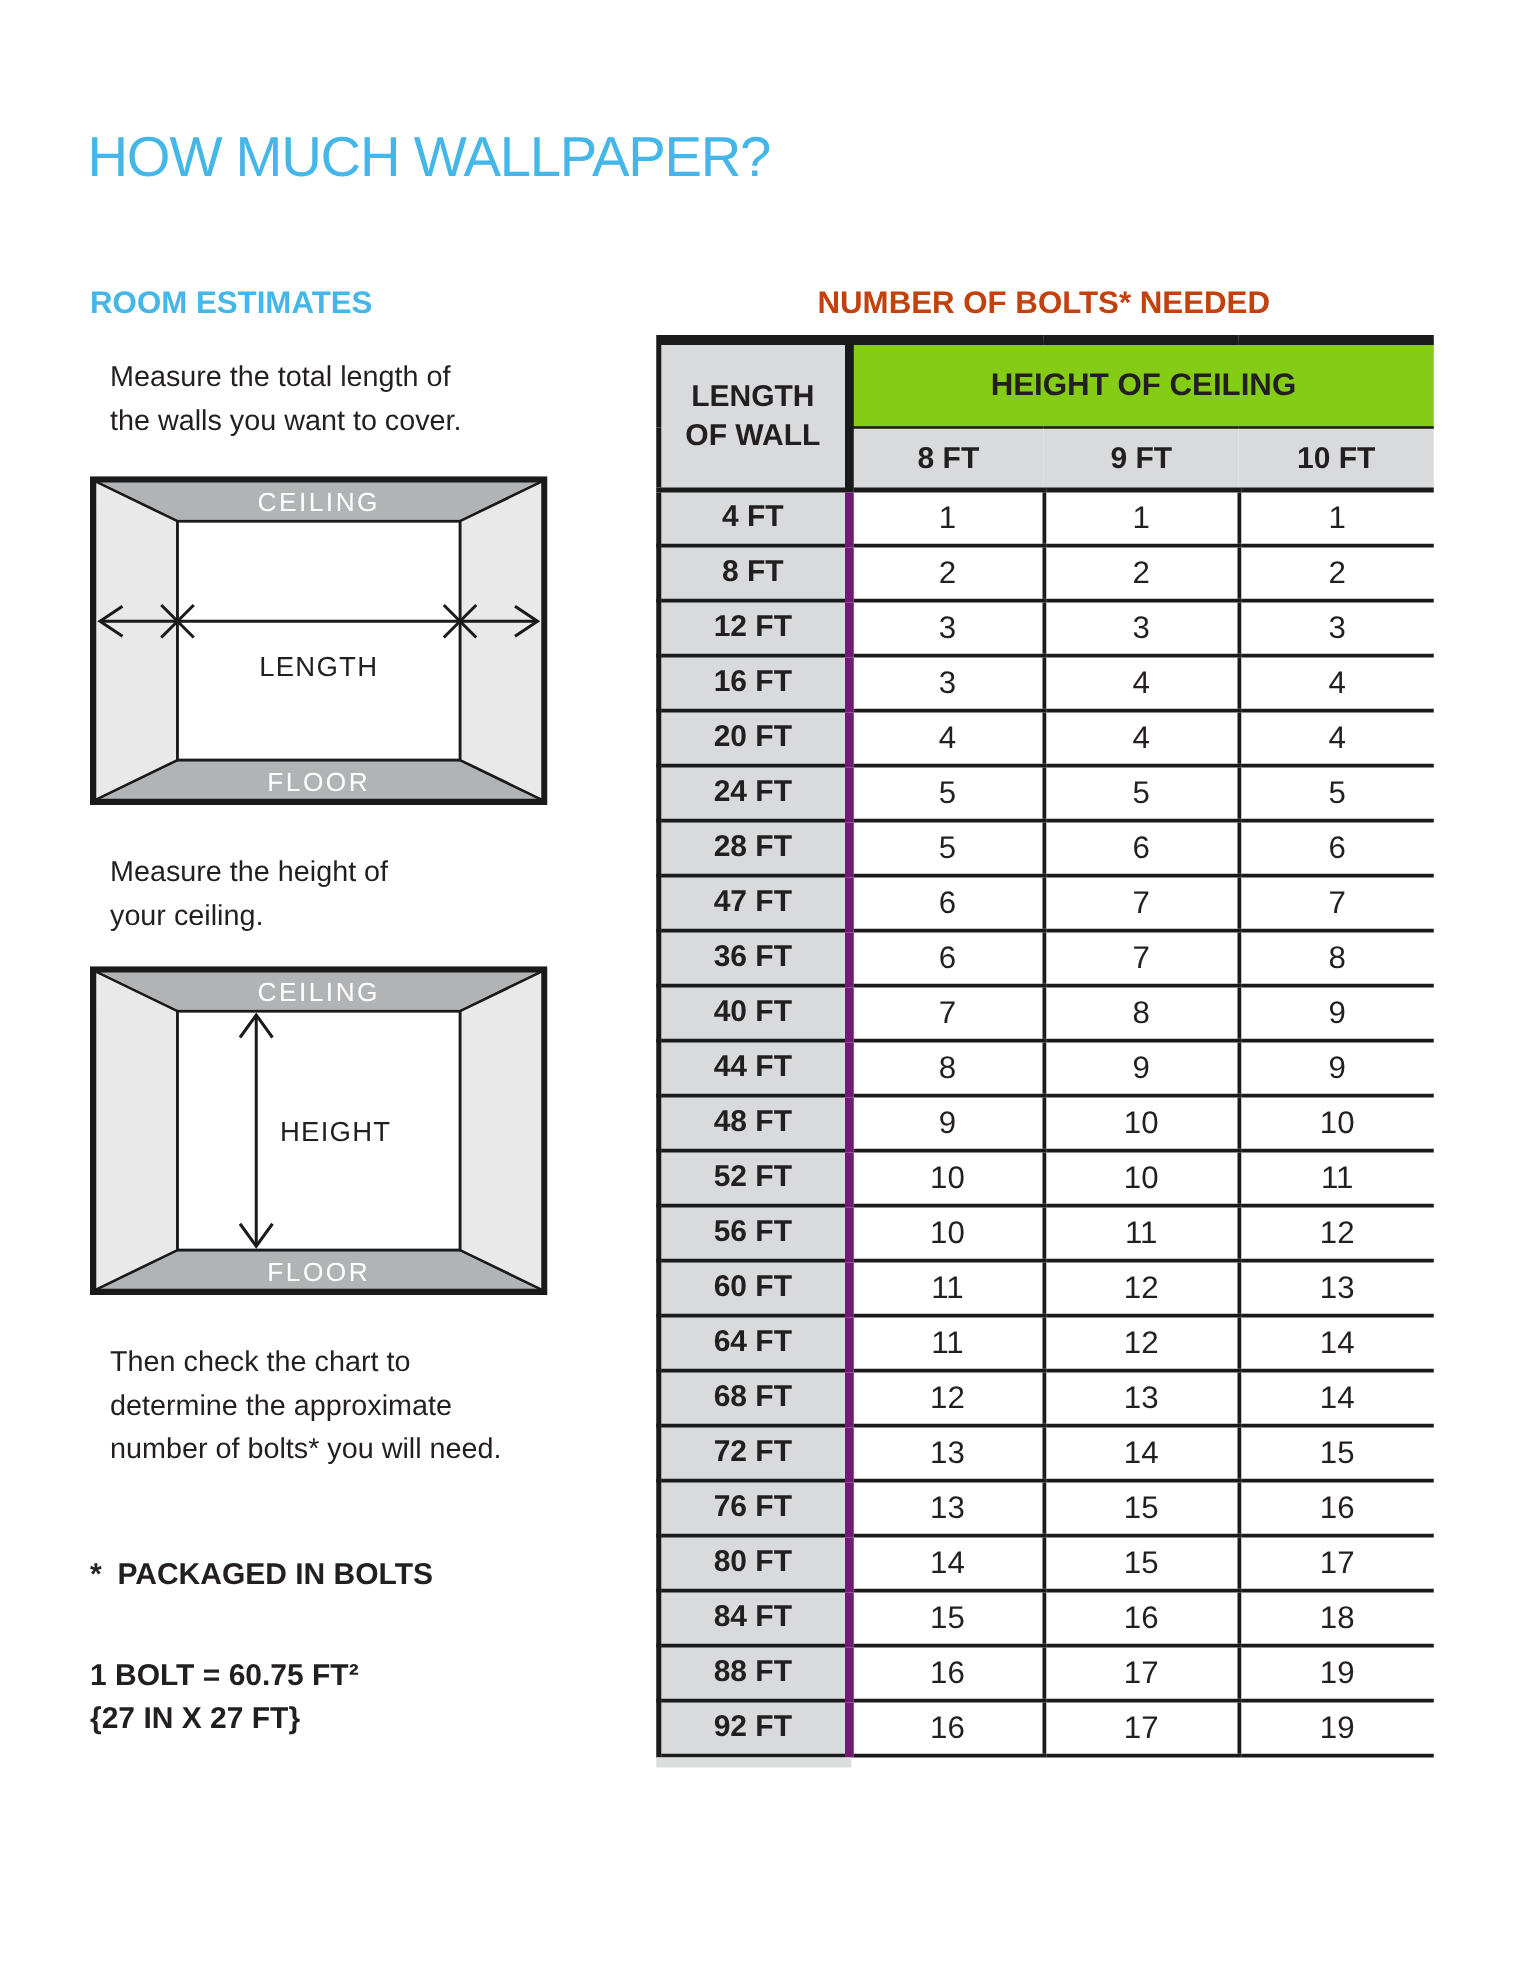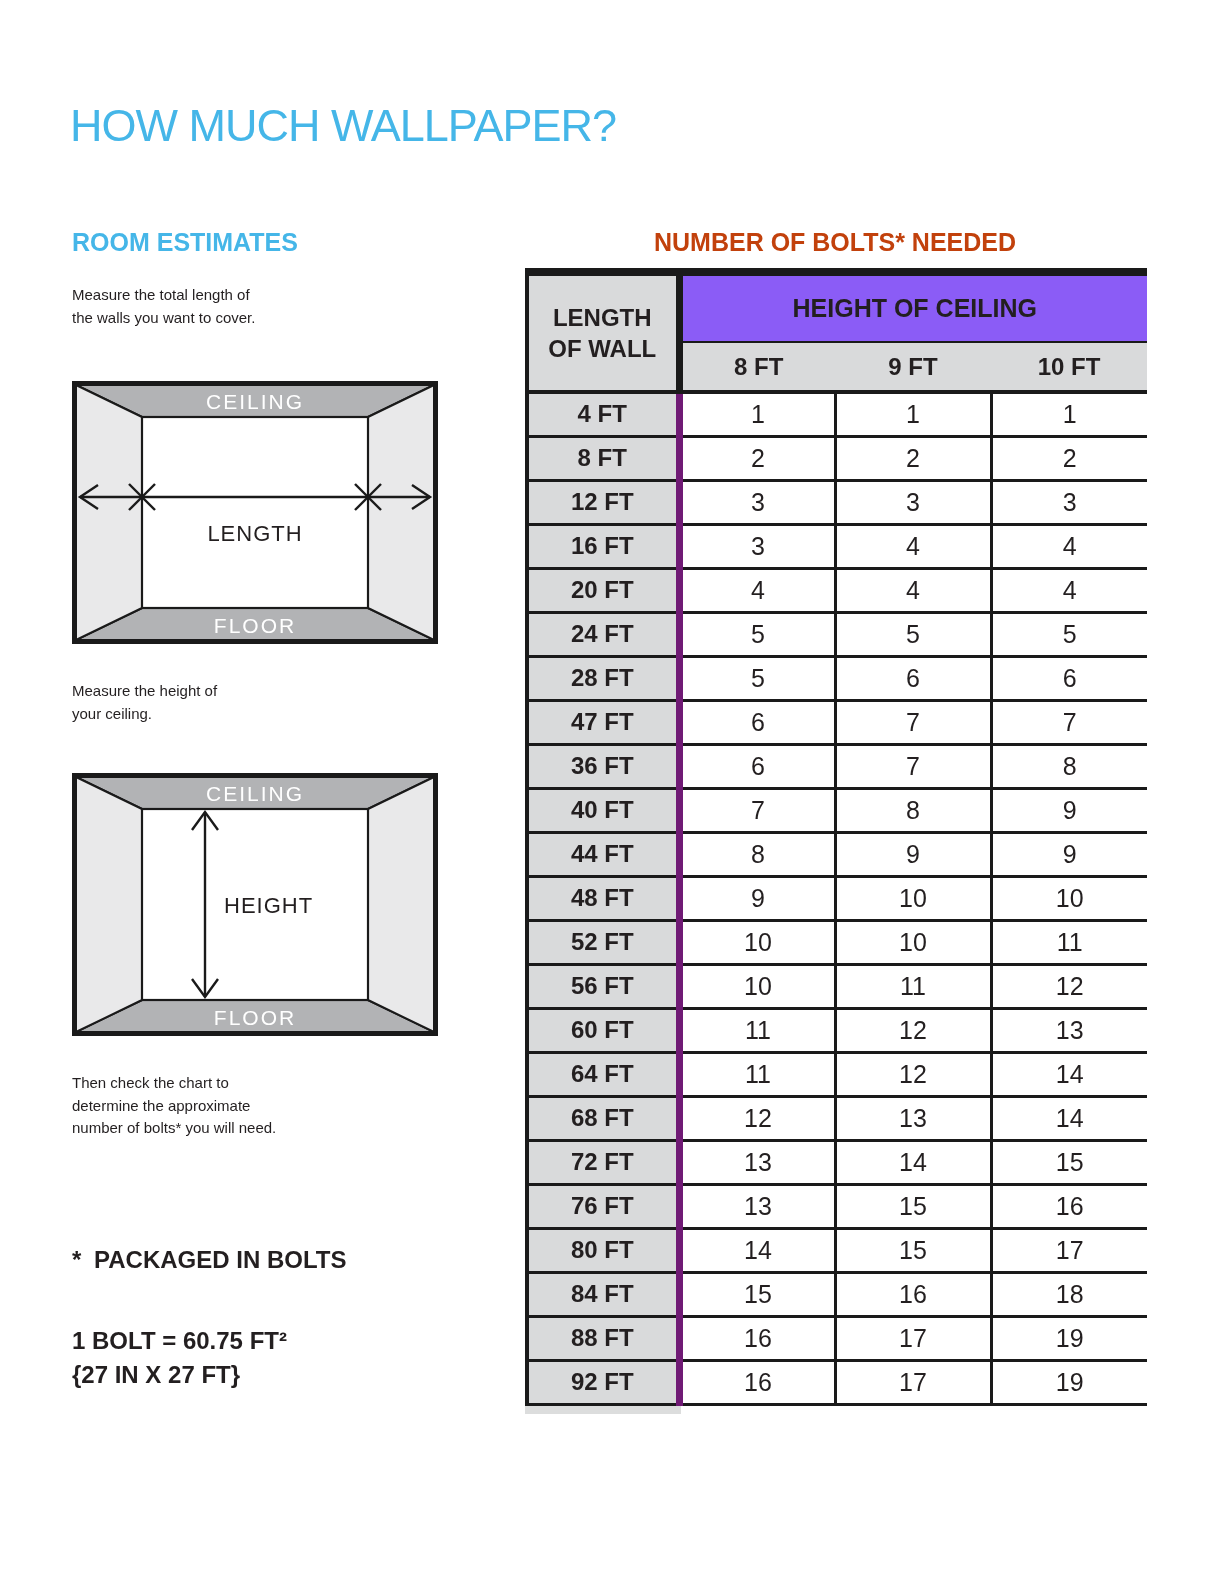--- a/index.html
+++ b/index.html
@@ -13,22 +13,22 @@
   .page-title {
     position: absolute; left: 70px; top: 79px;
     font-size: 45px; font-weight: normal; letter-spacing: -1px;
     color: #45b6e8;
     margin-top: 21px;
   }
   .section-heading {
     position: absolute; left: 72px; top: 228px;
     font-size: 25px; font-weight: bold; color: #45b6e8;
   }
-  .step { position: absolute; left: 72px; width: 420px;
-    font-size: 15px; line-height: 1.5; white-space: pre-line; color: #231f20; }
+  .step { position: absolute; left: 88px; width: 420px;
+    font-size: 23px; line-height: 1.5; white-space: pre-line; color: #231f20; }
   #step1 { top: 284px; }
   #step2 { top: 680px; }
   #step3 { top: 1072px; }
   .diagram { position: absolute; left: 72px; width: 405px; height: 263px; }
   #diagram1 { top: 381px; }
   #diagram2 { top: 773px; }
   .diag-label-light { fill: #ffffff; font-size: 21px; letter-spacing: 2px; font-family: "Liberation Sans", sans-serif; }
   .diag-label-dark  { fill: #231f20; font-size: 22px; letter-spacing: 1px; font-family: "Liberation Sans", sans-serif; }
 
   .footnote {
@@ -54,21 +54,21 @@
     border-bottom: 3px solid #1a1a1a;
     font-size: 25px;
   }
   table.bolts th, table.bolts td { text-align: center; vertical-align: middle; }
   th.rowhead {
     background: #d9dadb; font-size: 24px; font-weight: bold;
     border-right: 7px solid #1a1a1a; border-bottom: 4px solid #1a1a1a;
     white-space: pre-line; line-height: 1.3;
   }
   th.grouphead {
-    background: #8b5cf6; font-size: 25px; font-weight: bold;
+    background: #84cc16; font-size: 25px; font-weight: bold;
     height: 70px; border-bottom: 2px solid #1a1a1a;
   }
   th.fthead {
     background: #d9dadb; font-size: 24px; font-weight: bold;
     height: 50px; border-bottom: 4px solid #1a1a1a;
   }
   tbody th {
     background: #d9dadb; font-size: 24px; font-weight: bold;
     border-right: 7px solid #701a75; border-bottom: 3px solid #1a1a1a;
     height: 44px;

